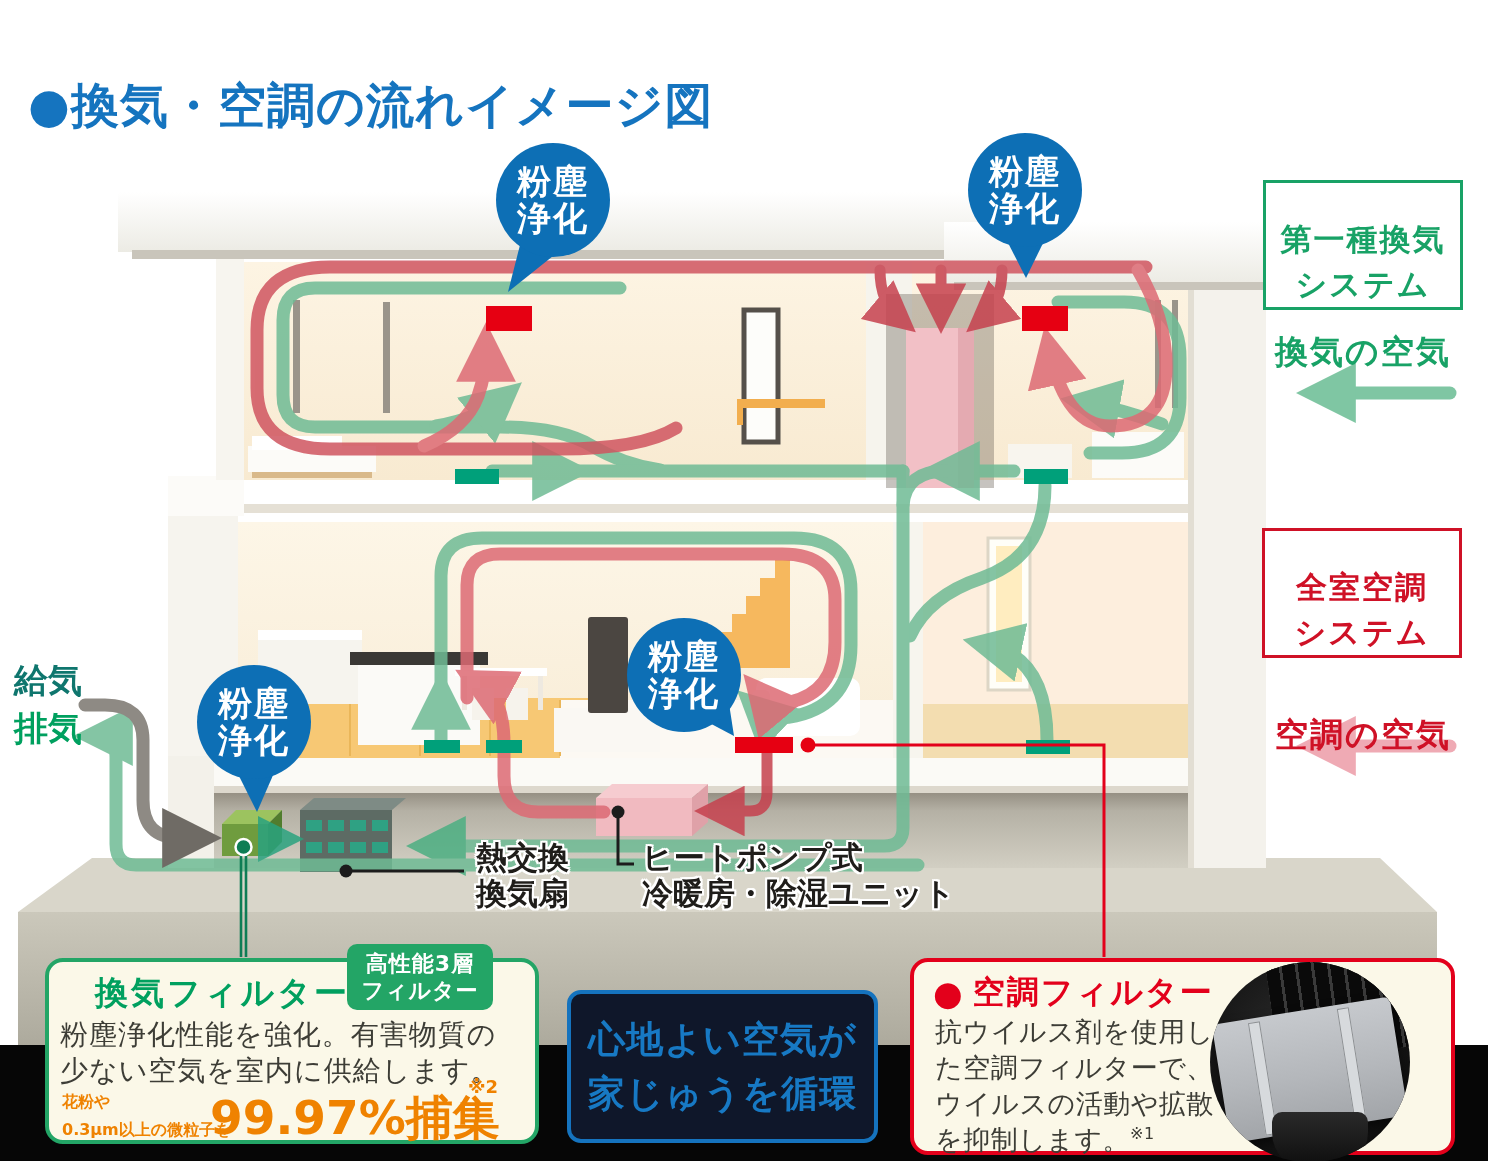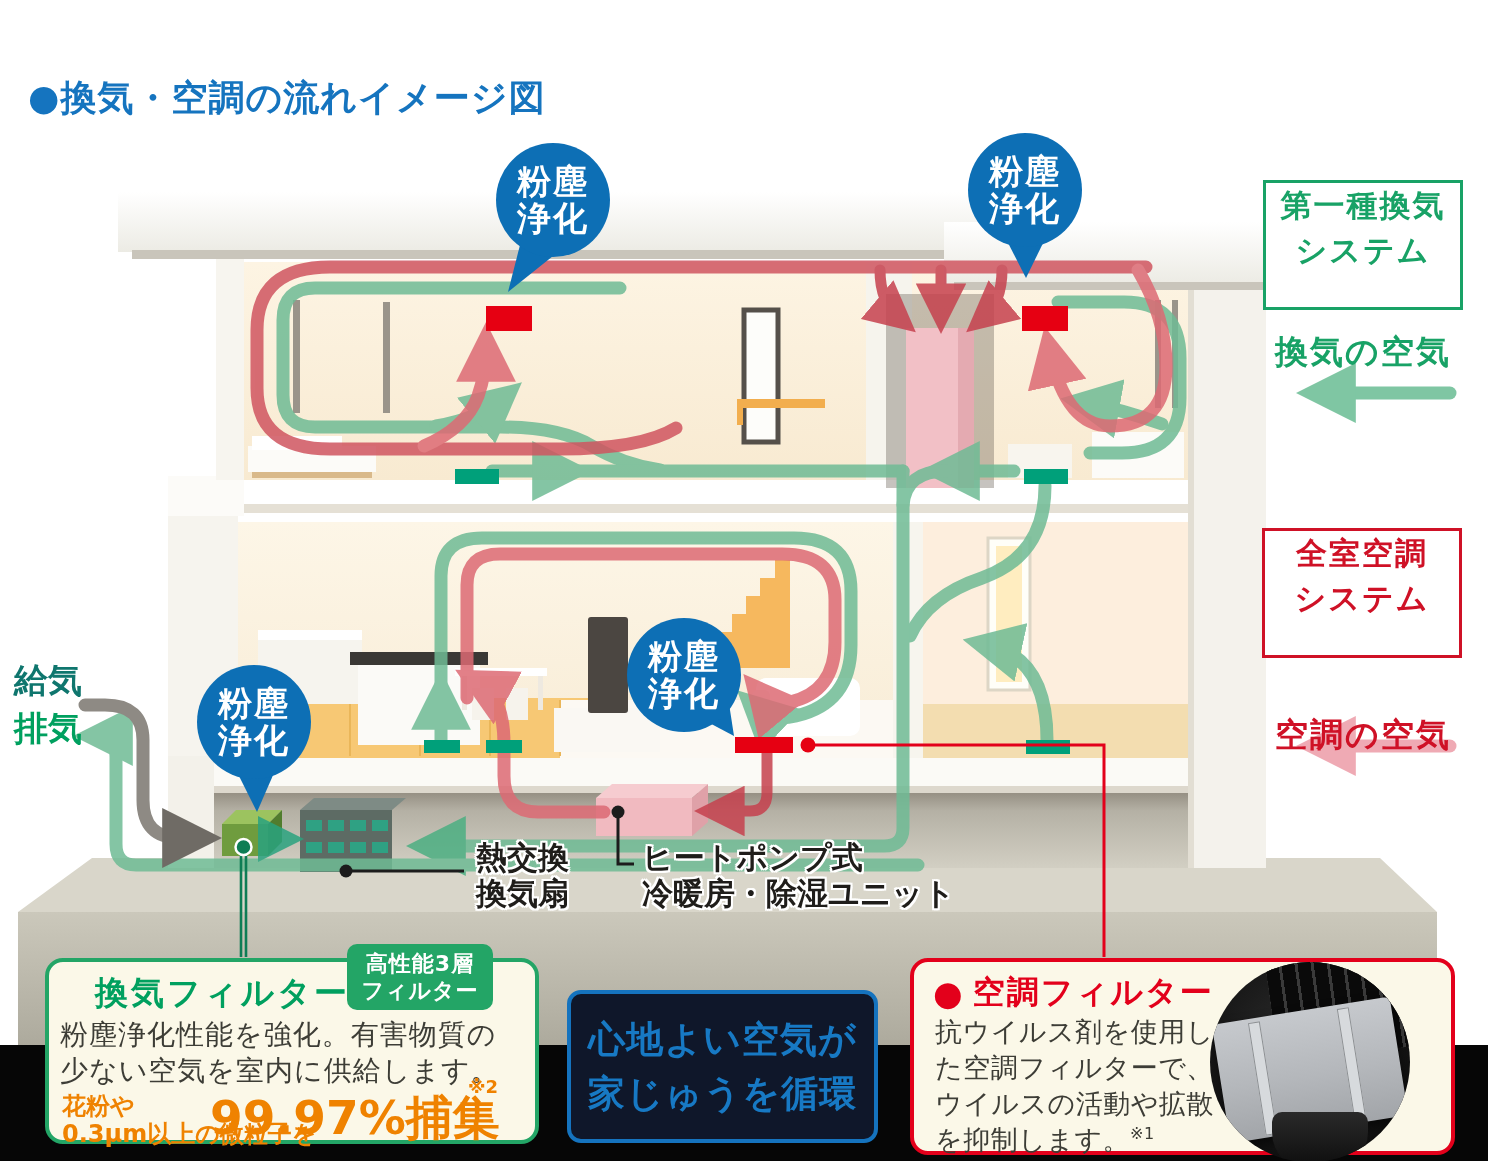--- a/index.html
+++ b/index.html
@@ -3,41 +3,41 @@
 <meta charset="utf-8">
 <style>
   html,body{margin:0;padding:0;background:#fff;}
   .stage{
     position:relative;width:1488px;height:1161px;overflow:hidden;background:#ffffff;
     font-family:"DejaVu Sans","Liberation Sans",sans-serif;
   }
   .abs{position:absolute;}
   svg{position:absolute;left:0;top:0;}
   
-  .main-title{left:28px;top:74px;font-size:36px;font-weight:bold;color:#1574bf;letter-spacing:1px;}
+  .main-title{left:28px;top:74px;font-size:48px;font-weight:bold;color:#1574bf;letter-spacing:1px;}
   
   .bubble{
     width:114px;height:114px;border-radius:50%;background:#0d6fb5;color:#fff;
     display:flex;flex-direction:column;align-items:center;justify-content:center;
     font-size:34px;font-weight:bold;line-height:1.1;letter-spacing:2px;text-align:center;
   }
   
   .flow-label{
     font-size:31px;font-weight:bold;color:#1f1d1a;line-height:1.16;
     text-shadow:-2px -2px 0 #fff,2px -2px 0 #fff,-2px 2px 0 #fff,2px 2px 0 #fff,0 -2px 0 #fff,0 2px 0 #fff,-2px 0 0 #fff,2px 0 0 #fff;
     white-space:nowrap;
   }
   
   .pipe-label{font-size:34px;font-weight:bold;white-space:nowrap;}
   .pipe-label.supply{color:#0f766e;}
   .pipe-label.exhaust{color:#00a05f;}
   
   .legend-box{
     width:200px;height:130px;background:#fff;border:3.5px solid #18a266;box-sizing:border-box;
-    display:flex;flex-direction:column;align-items:center;justify-content:flex-start;
+    display:flex;flex-direction:column;align-items:center;justify-content:flex-end;
     font-size:31px;font-weight:bold;color:#18a266;line-height:1.45;letter-spacing:2px;text-align:center;
   }
   .legend-box.red{border-color:#cf1126;color:#cf1126;}
   .legend-air{width:216px;text-align:center;font-size:33px;font-weight:bold;letter-spacing:2px;white-space:nowrap;}
   .legend-air.green{color:#18a266;}
   .legend-air.red{color:#cf1126;}
   
   .black-bar{left:0;top:1045px;width:1488px;height:116px;background:#060606;}
   
   .card{box-sizing:border-box;border-radius:18px;}
@@ -46,21 +46,21 @@
     display:flex;flex-direction:column;align-items:center;justify-content:center;
     font-size:37px;font-weight:bold;color:#1779c4;line-height:1.45;letter-spacing:1px;text-align:center;}
   .card.red{left:910px;top:958px;width:545px;height:197px;background:#fbf8e8;border:4px solid #e3001b;}
   .vf-badge{
     left:347px;top:944px;width:146px;height:66px;background:#23a566;border-radius:10px;color:#fff;
     display:flex;flex-direction:column;align-items:center;justify-content:center;
     font-size:22px;font-weight:bold;line-height:1.25;letter-spacing:1px;text-align:left;
   }
   .vf-title{left:95px;top:971px;font-size:33px;font-weight:bold;color:#00a05f;letter-spacing:3px;white-space:nowrap;}
   .vf-body{left:60px;top:1017px;font-size:28px;color:#3d3d36;line-height:1.28;letter-spacing:1px;white-space:nowrap;}
-  .vf-orange-s{font-size:24px;font-weight:bold;color:#ef8200;white-space:nowrap;line-height:1.2;}
+  .vf-orange-s{font-size:16px;font-weight:bold;color:#ef8200;white-space:nowrap;line-height:1.2;}
   .vf-value{left:210px;top:1087px;font-size:47px;font-weight:bold;color:#ef8200;white-space:nowrap;letter-spacing:0;}
   .vf-sup{left:468px;top:1076px;font-size:18px;font-weight:bold;color:#ef8200;}
   .af-title{left:933px;top:971px;font-size:32px;font-weight:bold;color:#e3001b;letter-spacing:2px;white-space:nowrap;display:flex;align-items:center;gap:8px;}
   .af-bullet{font-size:34px;line-height:1;}
   .af-body{left:935px;top:1014px;width:300px;font-size:27px;color:#3d3d36;line-height:1.33;letter-spacing:0.5px;}
   .af-body sup{font-size:16px;}
   .af-photo{
     left:1210px;top:962px;width:200px;height:200px;border-radius:50%;overflow:hidden;
     background:radial-gradient(circle at 45% 40%,#2c2c2c 0%,#151515 60%,#050505 100%);
   }

